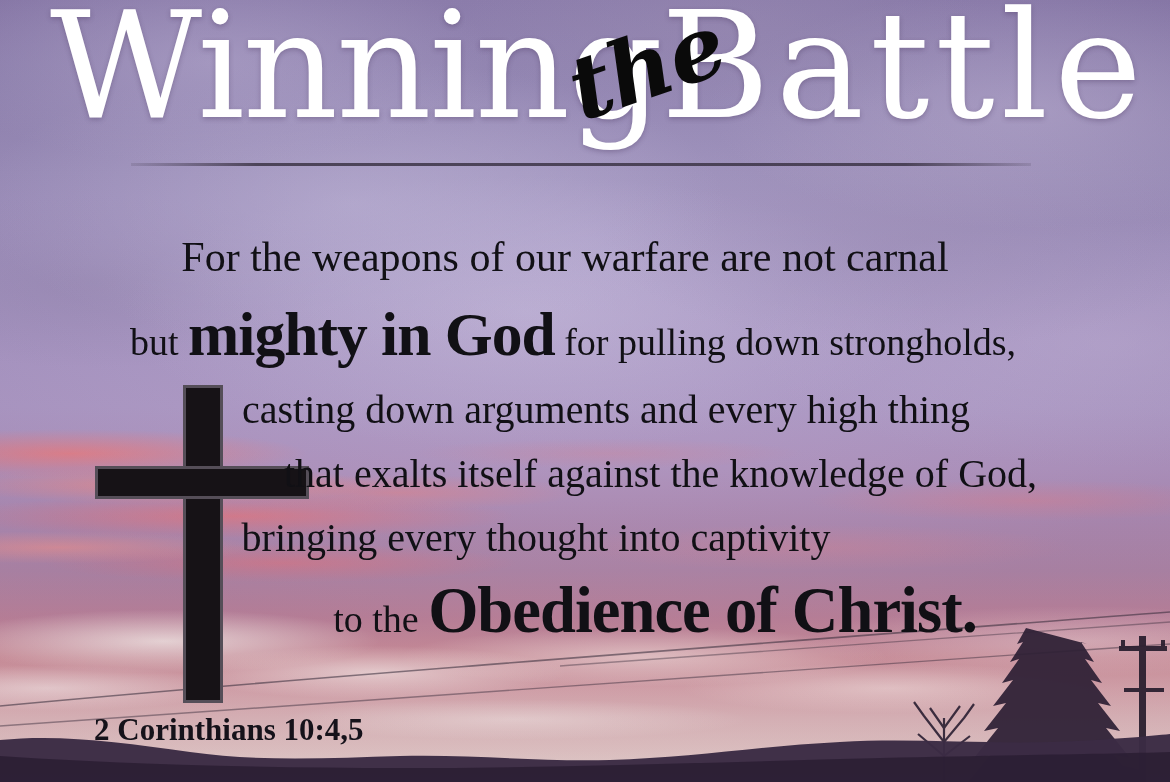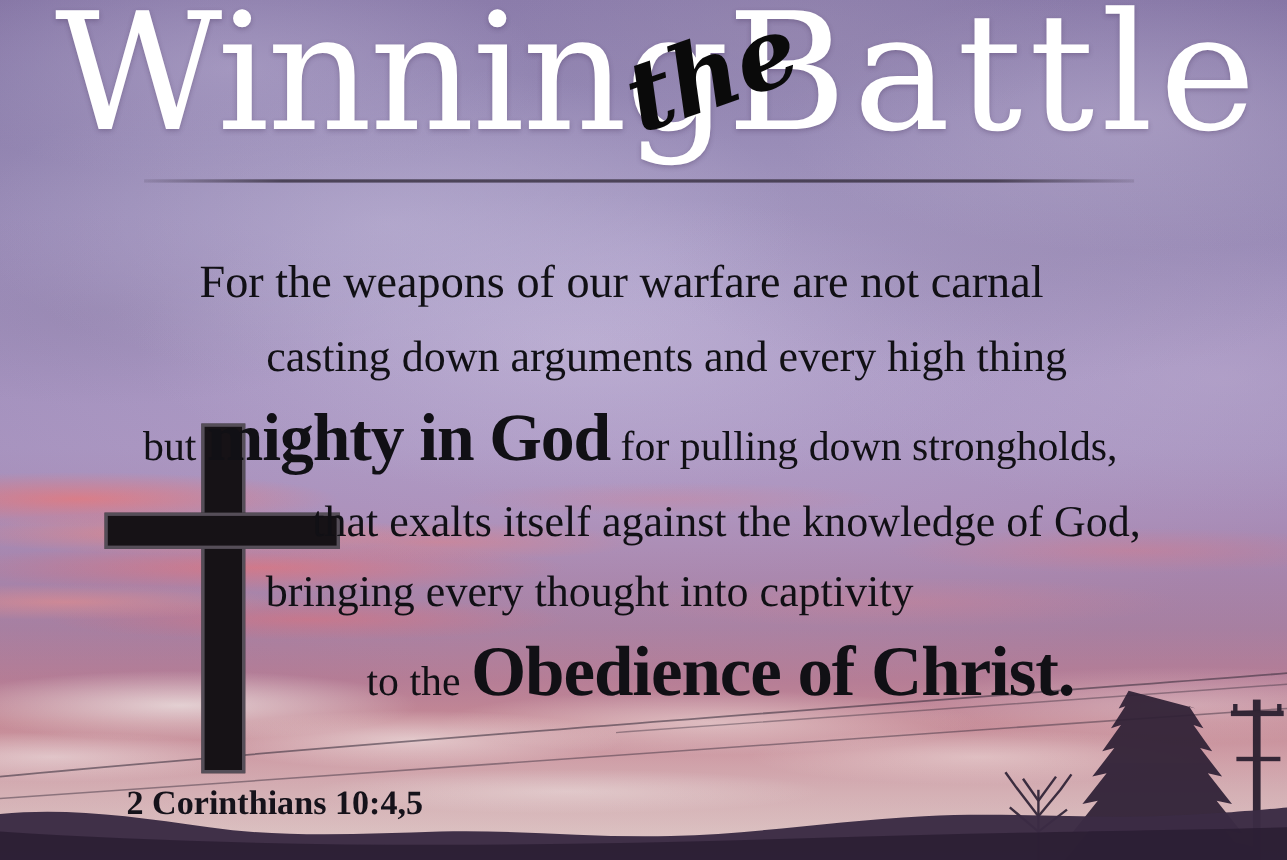--- a/index.html
+++ b/index.html
@@ -193,21 +193,20 @@
   .citation {
     position: absolute;
     left: 94px;
     top: 712px;
     color: #15121a;
     font-family: "Liberation Serif", "DejaVu Serif", serif;
     font-weight: bold;
     font-size: 31px;
     letter-spacing: 0px;
     white-space: nowrap;
-    margin-left: 21px;
   }
 </style>
 </head>
 <body>
 
 <div id="poster">
 
   <div class="sky-base"></div>
   <div class="cloud-a"></div>
   <div class="cloud-b"></div>
@@ -273,26 +272,26 @@
       <span>Winning</span><span class="tspace">Battle</span>
     </div>
     <div class="title-rule"></div>
     <div class="title-the">the</div>
   </div>
 
   <div class="verse">
     <div class="vline v1">
       <span>For the weapons of our warfare are not carnal</span>
     </div>
+    <div class="vline v2">
+      <span>but </span><span class="big-em">mighty in God</span><span> for pulling down strongholds,</span>
+    </div>
     <div class="vline v3">
       <span>casting down arguments and every high thing</span>
     </div>
-    <div class="vline v2">
-      <span>but </span><span class="big-em">mighty in God</span><span> for pulling down strongholds,</span>
-    </div>
     <div class="vline v4">
       <span>that exalts itself against the knowledge of God,</span>
     </div>
     <div class="vline v5">
       <span>bringing every thought into captivity</span>
     </div>
     <div class="vline v6">
       <span>to the </span><span class="big-em">Obedience of Christ.</span>
     </div>
   </div>

